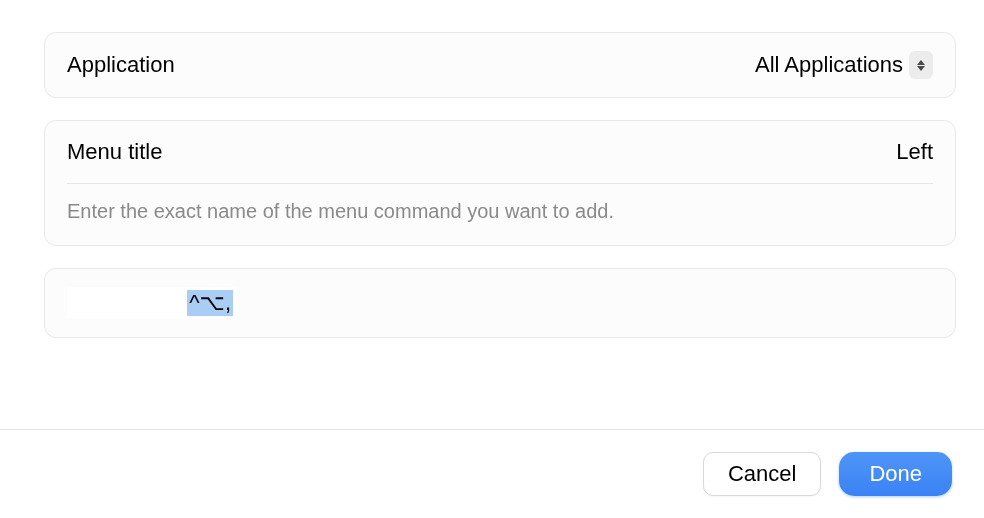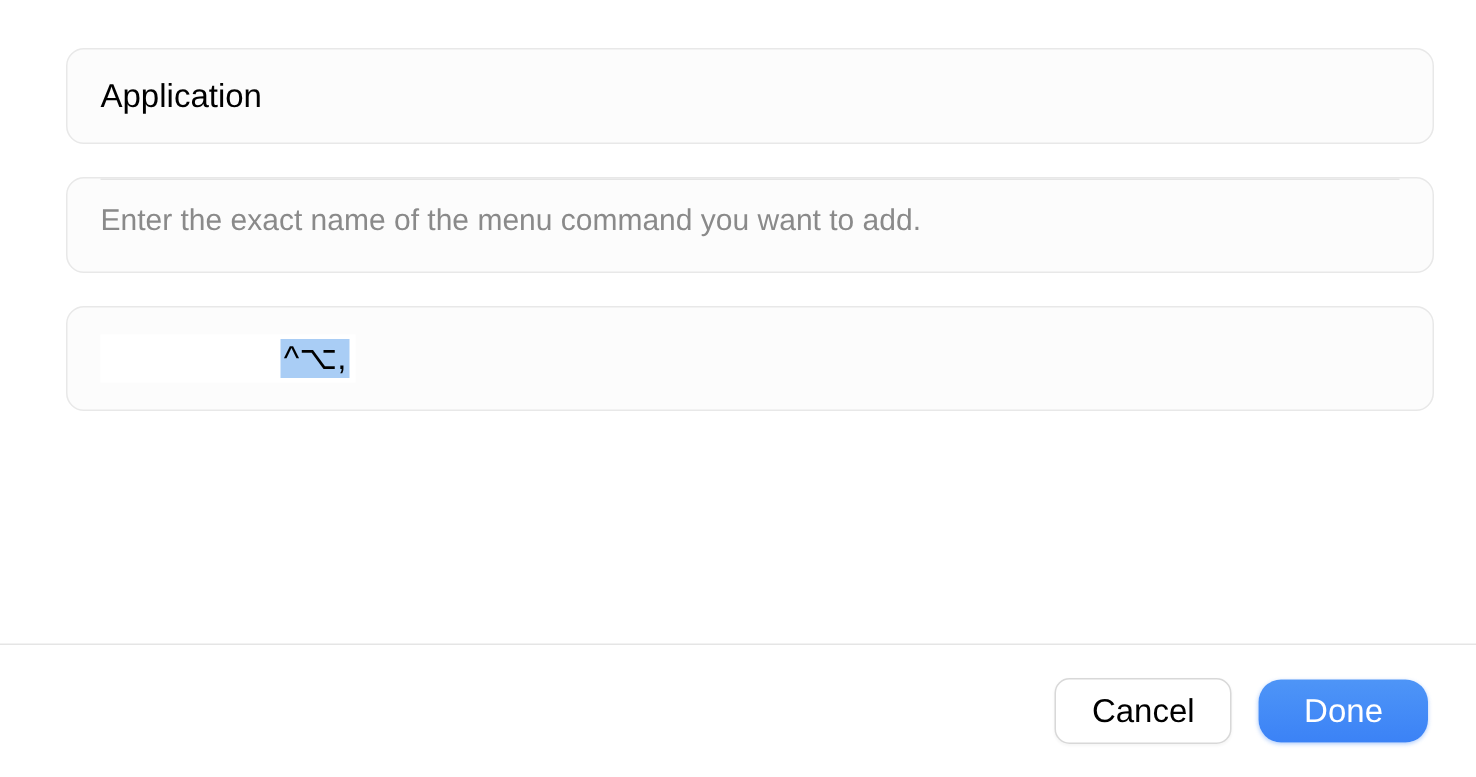--- a/index.html
+++ b/index.html
@@ -121,21 +121,20 @@
       position: absolute;
       bottom: 0;
       left: 0;
       right: 0;
       border-top: 1px solid #e5e5e5;
       padding: 22px 32px;
       display: flex;
       justify-content: flex-end;
       gap: 18px;
       background: #ffffff;
-      align-items: center;
     }
     
     .btn {
       font-size: 22px;
       padding: 8px 24px;
       border-radius: 10px;
       border: none;
       cursor: pointer;
       font-family: inherit;
     }
@@ -156,24 +155,35 @@
     }
   </style>
 </head>
 <body>
 
 <div class="content">
 
   <div class="panel">
     <div class="row">
       <span class="row-label">Application</span>
+      <div class="row-value">
+        <span class="row-value-text">All Applications</span>
+        <span class="stepper-icon">
+          <span class="chevron-up"></span>
+          <span class="chevron-down"></span>
+        </span>
+      </div>
     </div>
   </div>
 
   <div class="panel">
+    <div class="row">
+      <span class="row-label">Menu title</span>
+      <span class="menu-value">Left</span>
+    </div>
     <div class="divider"></div>
     <div class="helper-text">Enter the exact name of the menu command you want to add.</div>
   </div>
 
   <div class="panel">
     <div class="row">
       <div class="shortcut-field">
         <span class="shortcut-highlight">^⌥,</span>
       </div>
     </div>

